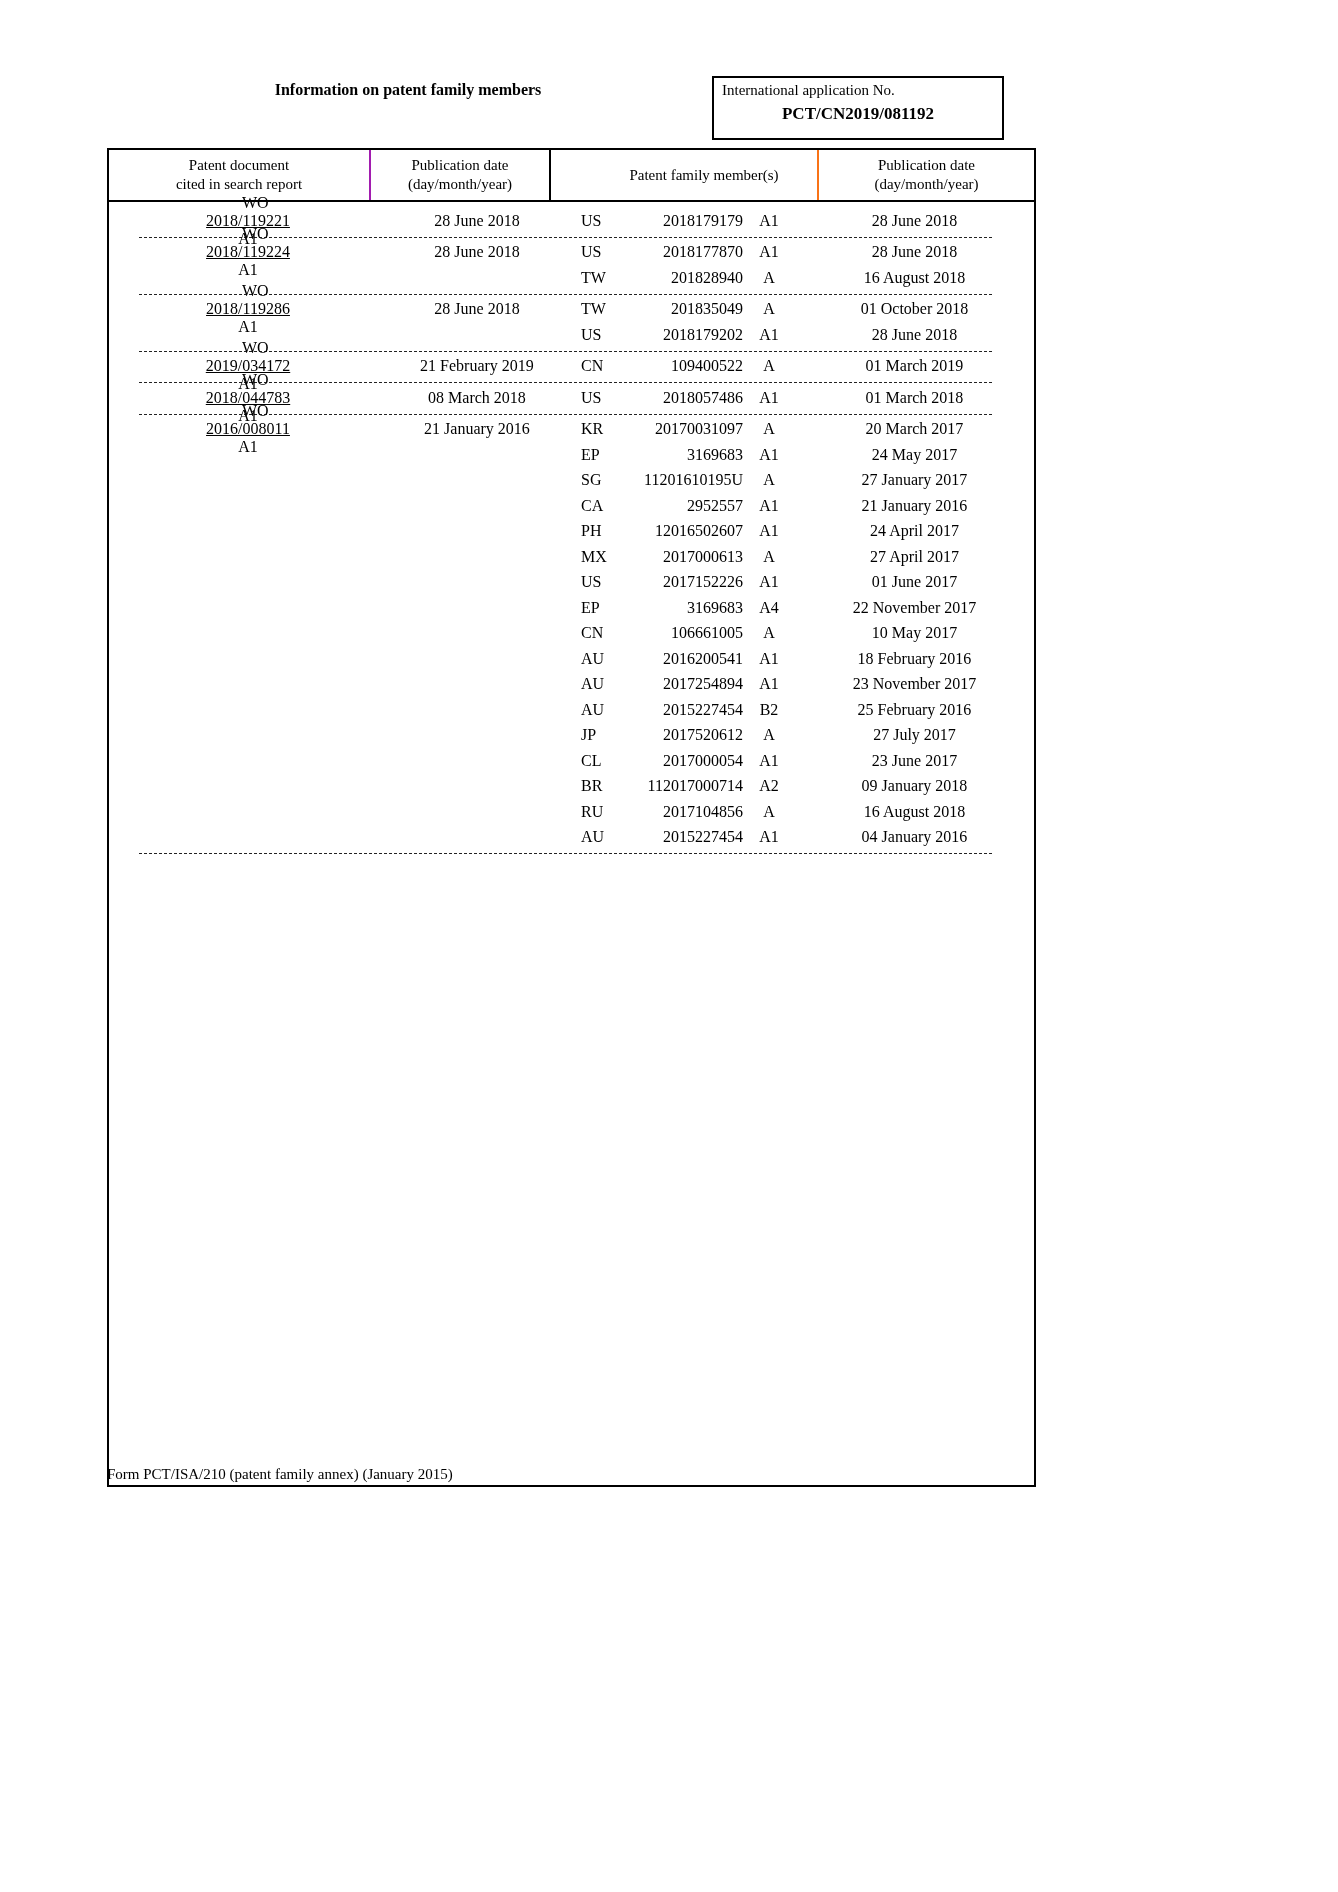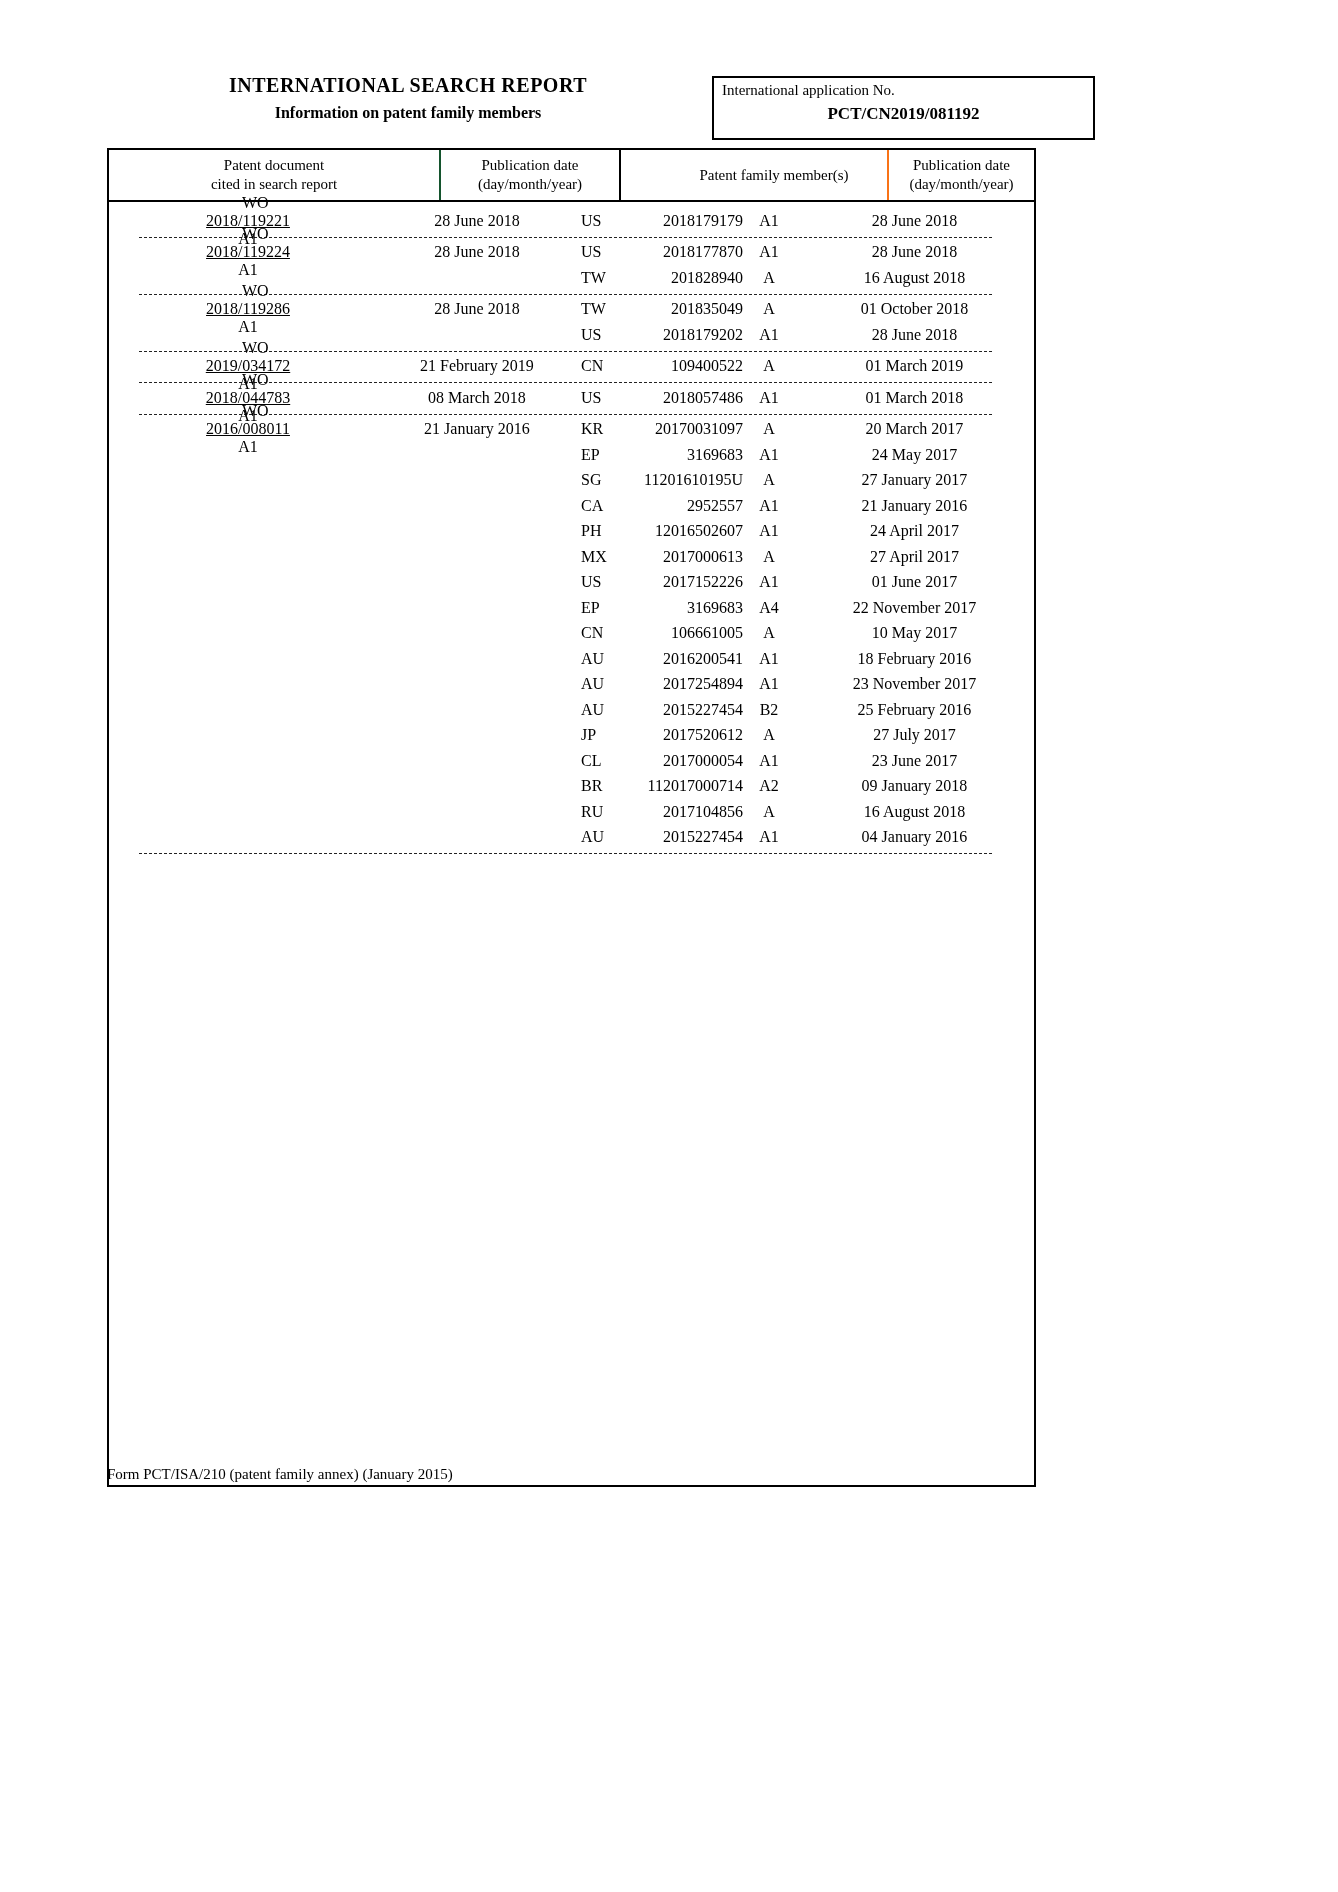--- a/index.html
+++ b/index.html
@@ -30,21 +30,21 @@
   }
   .subtitle {
     font-size: 16px;
     font-weight: bold;
     margin-top: 7px;
   }
   .appno-box {
     position: absolute;
     left: 712px;
     top: 76px;
-    width: 383px;
+    width: 292px;
     height: 64px;
     border: 2px solid #000;
     box-sizing: border-box;
   }
   .appno-label {
     font-size: 15px;
     padding: 4px 0 0 8px;
   }
   .appno-value {
     font-size: 17px;
@@ -69,21 +69,21 @@
   }
   .th {
     display: flex;
     flex-direction: column;
     justify-content: center;
     text-align: center;
     font-size: 15px;
     line-height: 19px;
     box-sizing: border-box;
   }
-  .th1 { width: 332px; border-right: 2px solid #14532d; }
+  .th1 { width: 262px; border-right: 2px solid #a21caf; }
   .th2 { width: 180px; border-right: 2px solid #000; }
   .th3 { width: 228px; border-right: 2px solid #f97316; margin-left: 40px; }
   .th4 { flex: 1; }
   .tbody {
     padding-top: 6px;
   }
   .row {
     display: flex;
     height: 25.5px;
     align-items: center;
@@ -126,21 +126,20 @@
     top: 1466px;
     font-size: 15px;
   }
 </style>
 </head>
 <body>
 
 <div class="page">
 
   <div class="title-block">
-    <div class="title">INTERNATIONAL SEARCH REPORT</div>
     <div class="subtitle">Information on patent family members</div>
   </div>
 
   <div class="appno-box">
     <div class="appno-label">International application No.</div>
     <div class="appno-value">PCT/CN2019/081192</div>
   </div>
 
   <div class="table">
     <div class="thead">

